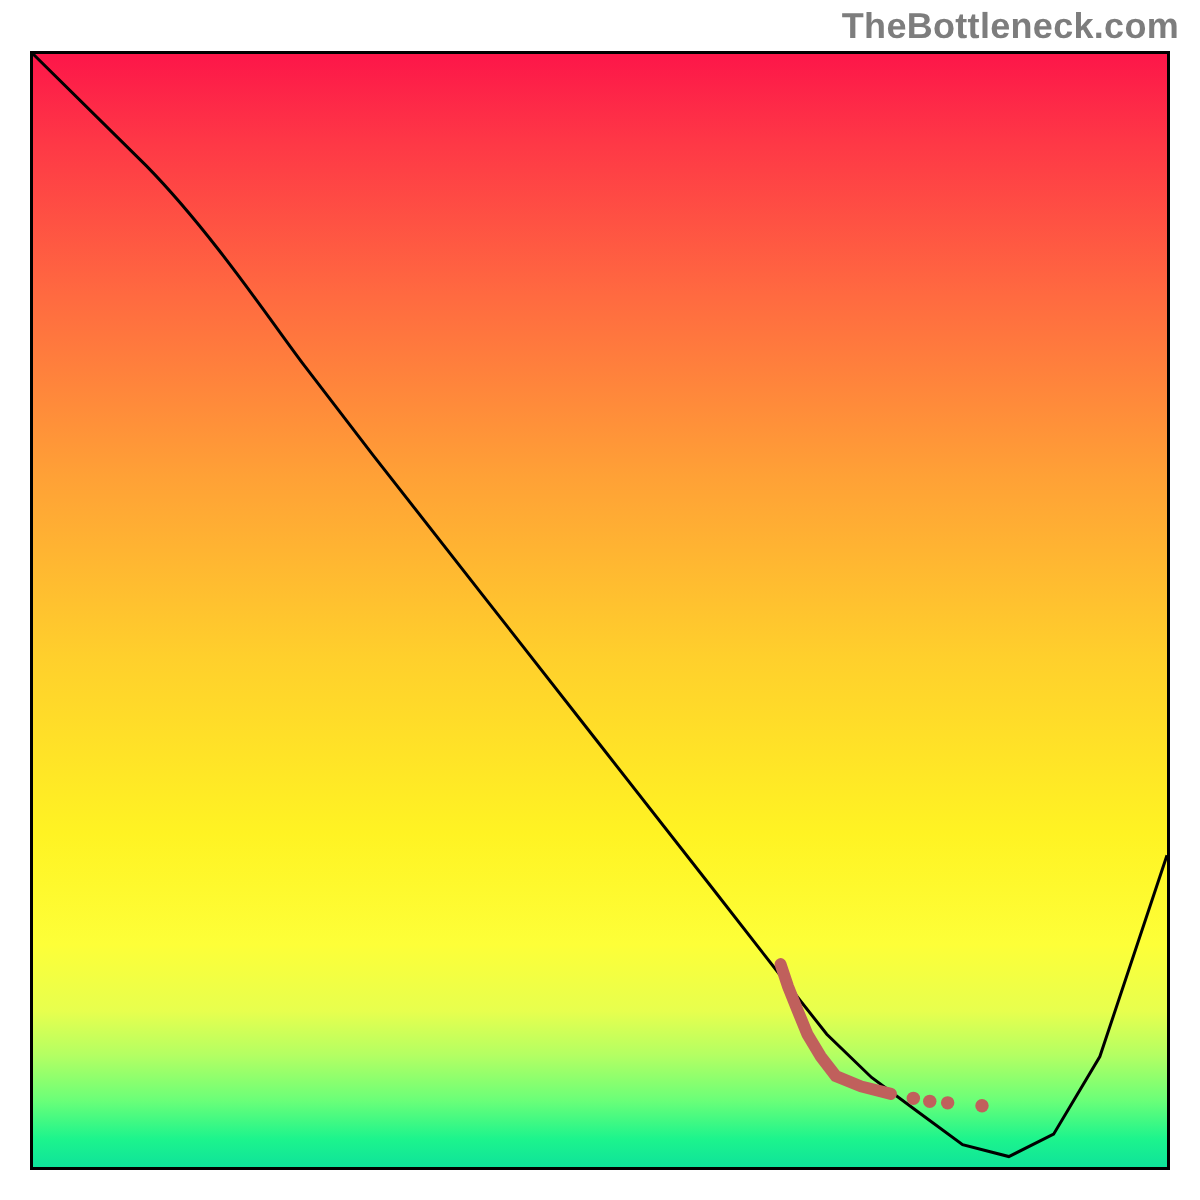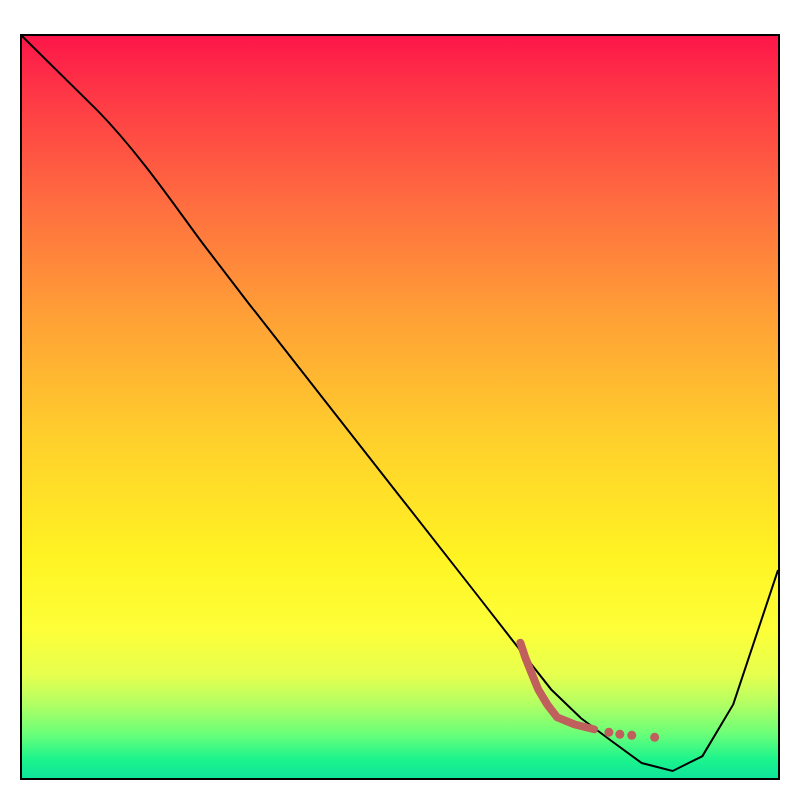--- a/index.html
+++ b/index.html
@@ -77,20 +77,21 @@
     stroke-linecap: round;
   }
   .dot {
     fill: #c0605c;
   }
 </style>
 </head>
 <body>
 <div class="wrap">
 
+  <div class="watermark">TheBottleneck.com</div>
 
   <div class="plot-box">
     <div class="gradient"></div>
 
     <svg class="overlay" viewBox="0 0 760 746" preserveAspectRatio="none">
 
       <path class="main-line" d="M 0 0
                L 76 75
                C 120 120, 160 180, 182 209
                L 228 269

